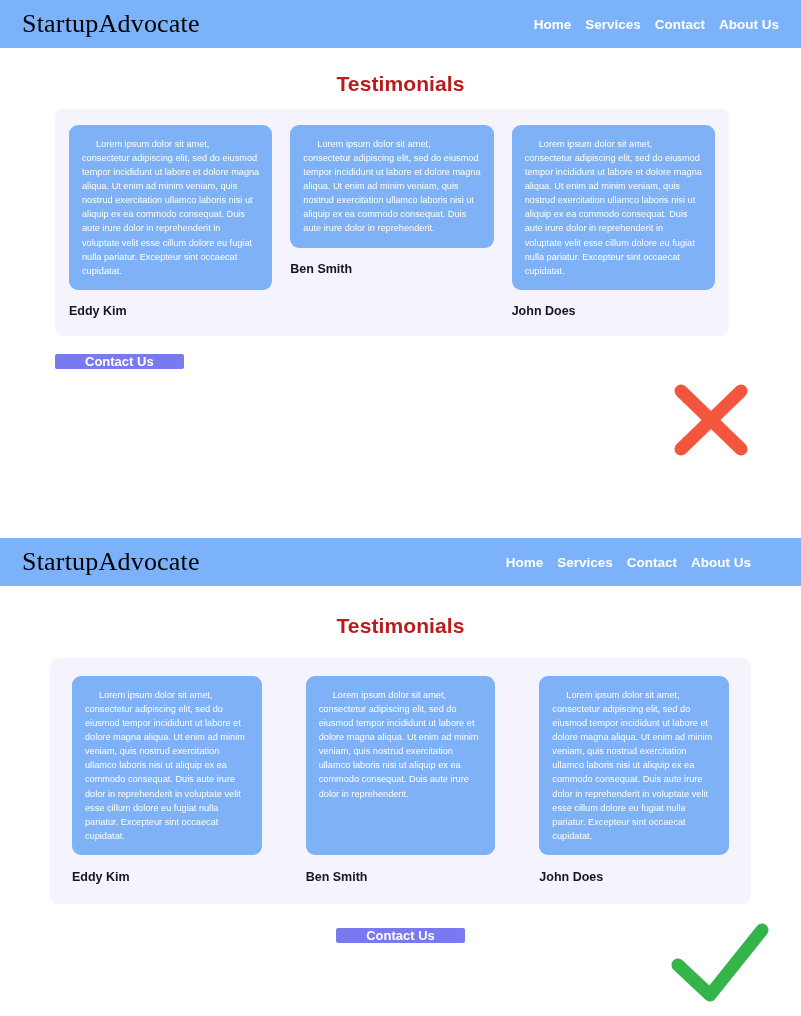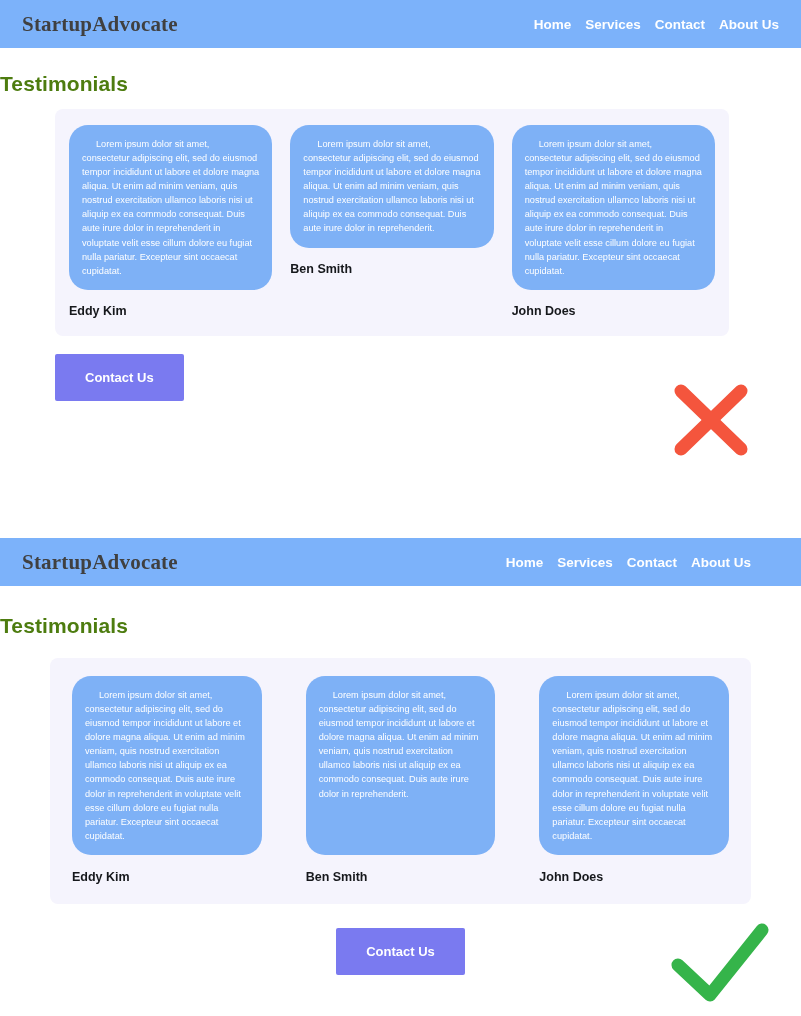--- a/index.html
+++ b/index.html
@@ -25,41 +25,42 @@
     background: #7cb2fa;
     display: flex;
     align-items: center;
     justify-content: space-between;
   }
   .variant-bad .site-header  { padding: 0 22px 0 22px; }
   .variant-good .site-header { padding: 0 50px 0 22px; }
 
   .brand {
     font-family: "Liberation Serif", serif;
-    font-weight: bold;
-    font-size: 21px;
-    color: #404040;
+    font-weight: normal;
+    font-size: 26px;
+    color: #000000;
     letter-spacing: .2px;
     white-space: nowrap;
   }
 
   .nav { display: flex; align-items: center; gap: 14px; }
   .nav-item {
     color: #ffffff;
     font-size: 13.5px;
     font-weight: bold;
     white-space: nowrap;
     cursor: pointer;
   }
 
   
   .section-title {
+    text-align: center;
     font-size: 21px;
     font-weight: bold;
-    color: #4d7c0f;
+    color: #b91c1c;
     letter-spacing: .1px;
   }
   .variant-bad .section-title  { margin-top: 24px; }
   .variant-good .section-title { margin-top: 28px; }
 
   
   .testimonial-band {
     background: #f5f4fd;
     border-radius: 8px;
   }
@@ -76,21 +77,21 @@
   
   .cards-bad  { align-items: flex-start; gap: 18px; }
   
   .cards-good { align-items: stretch; gap: 44px; }
 
   .card-col { flex: 1 1 0; display: flex; flex-direction: column; min-width: 0; }
 
   .quote {
     background: #7eb1f6;
     color: #ffffff;
-    border-radius: 19px;
+    border-radius: 9px;
     font-size: 9.2px;
     line-height: 1.53;
     text-indent: 14px;
     padding: 12px 13px 12px 13px;
   }
   .cards-good .quote { flex: 1 1 auto; }
 
   .author {
     font-size: 12.5px;
     font-weight: bold;
@@ -104,21 +105,21 @@
   .variant-bad .cta-row  { justify-content: flex-start; padding-left: 55px; margin-top: 18px; }
   .variant-good .cta-row { justify-content: center; margin-top: 24px; }
 
   .cta-button {
     background: #7a7af0;
     color: #ffffff;
     font-size: 13px;
     font-weight: bold;
     border: none;
     border-radius: 2px;
-    padding: 16px 30px;
+    padding: 0 30px;
     cursor: pointer;
     font-family: "Liberation Sans", sans-serif;
   }
 
   
   .verdict { position: absolute; }
   .verdict-cross { left: 668px; top: 371px; width: 86px; height: 98px; }
   .verdict-check { left: 666px; top: 920px; width: 108px; height: 86px; }
 
   .spacer-gap { position: absolute; left: 0; top: 520px; width: 801px; height: 18px; background: #ffffff; }

